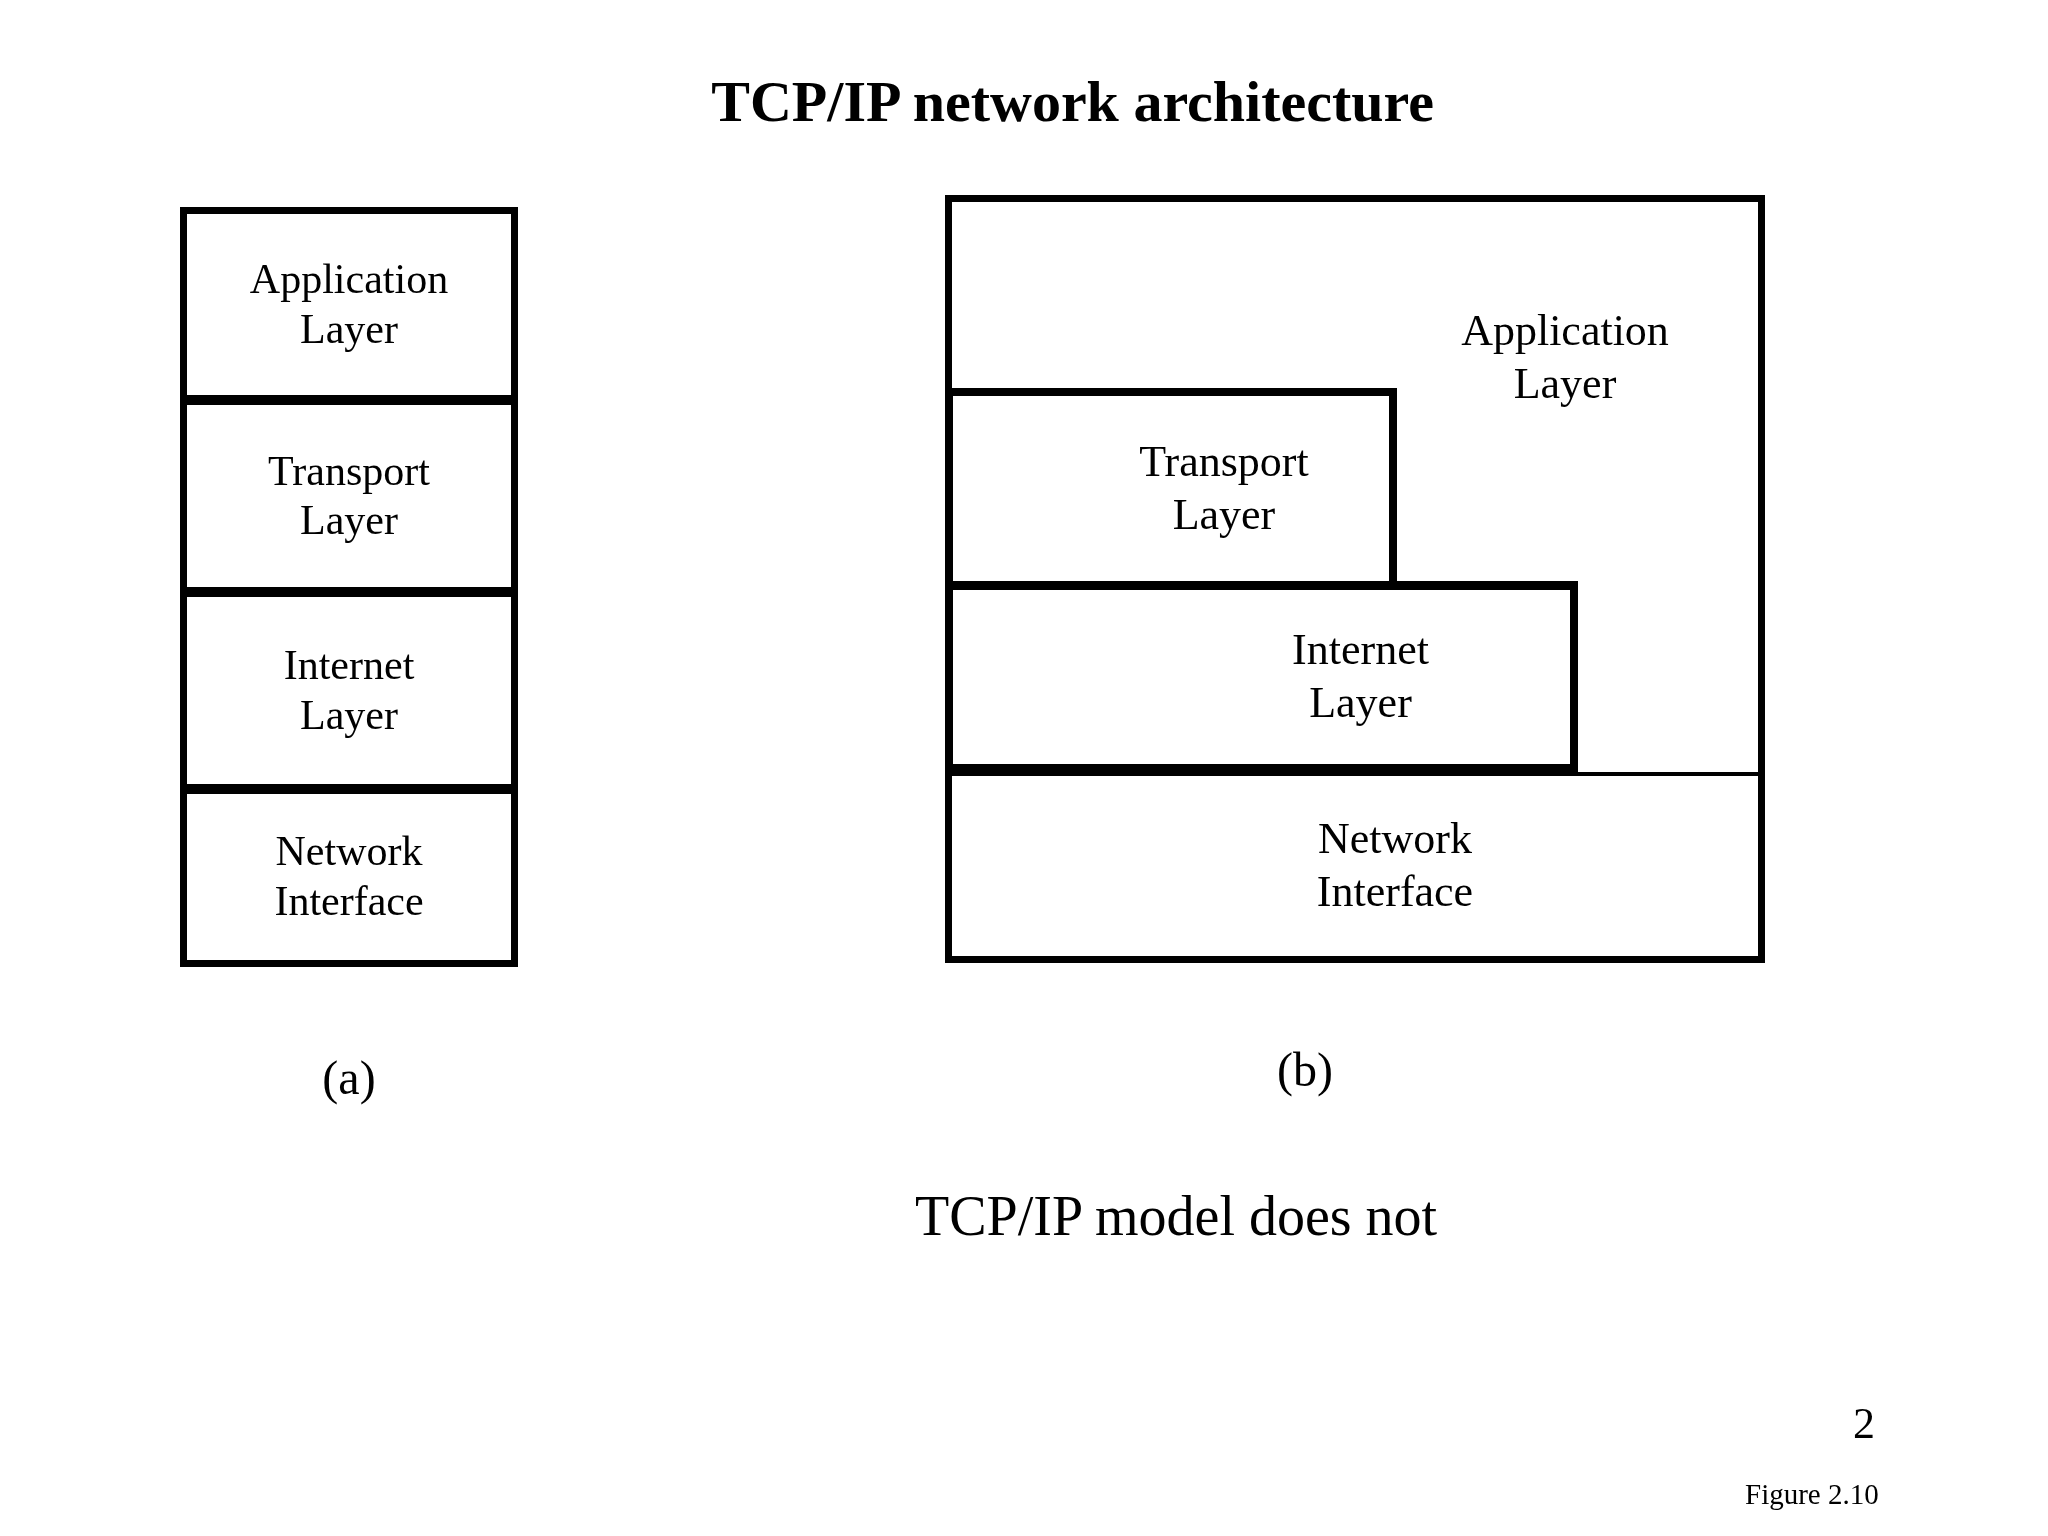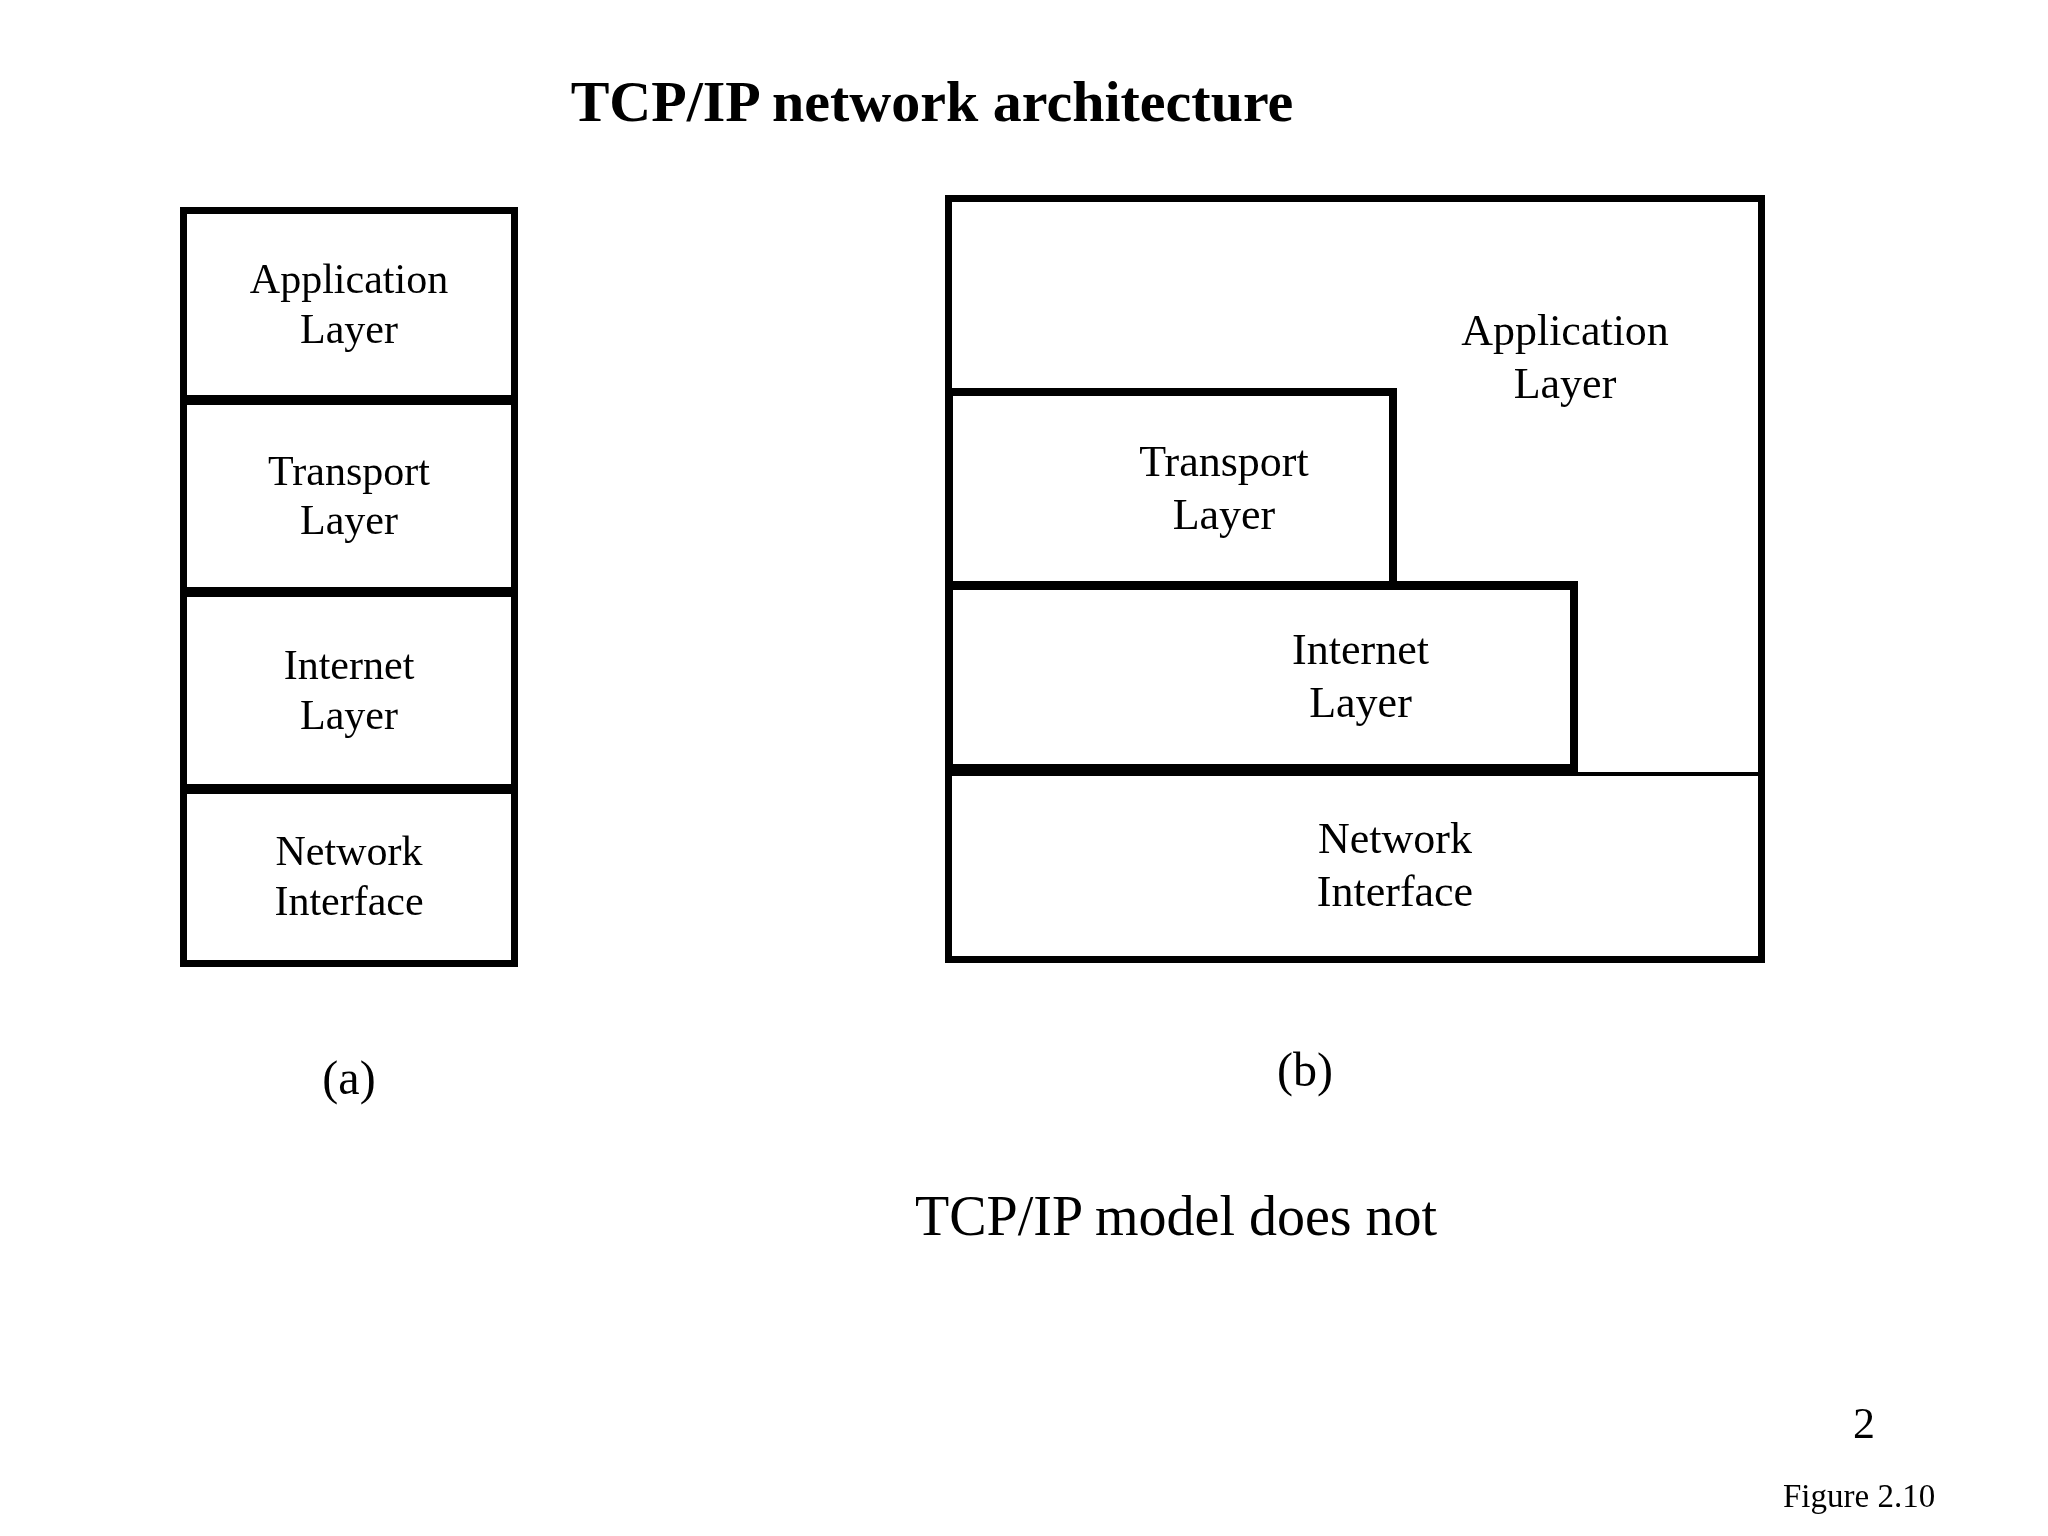--- a/index.html
+++ b/index.html
@@ -11,21 +11,21 @@
     color: #000000;
     font-family: "Liberation Serif", "DejaVu Serif", serif;
     overflow: hidden;
   }
   .title {
     position: absolute;
     left: 430px; top: 68px; width: 1004px;
     margin: 0;
     font-size: 58px;
     font-weight: bold;
-    text-align: center;
+    text-align: right;
     white-space: nowrap;
   }
   
   .stack-a {
     position: absolute;
     left: 180px; top: 207px;
     width: 338px; height: 760px;
     border: 7px solid #000;
     box-sizing: border-box;
     display: flex;
@@ -111,22 +111,22 @@
   }
   
   .pagenum {
     position: absolute;
     left: 1834px; top: 1398px; width: 60px;
     text-align: center;
     font-size: 44px;
   }
   .figref {
     position: absolute;
-    left: 1783px; top: 1478px;
-    font-size: 33px;
+    left: 1745px; top: 1478px;
+    font-size: 29px;
     white-space: nowrap;
   }
 </style>
 </head>
 <body>
 
 <div class="page">
 
   <h1 class="title">TCP/IP network architecture</h1>
 

